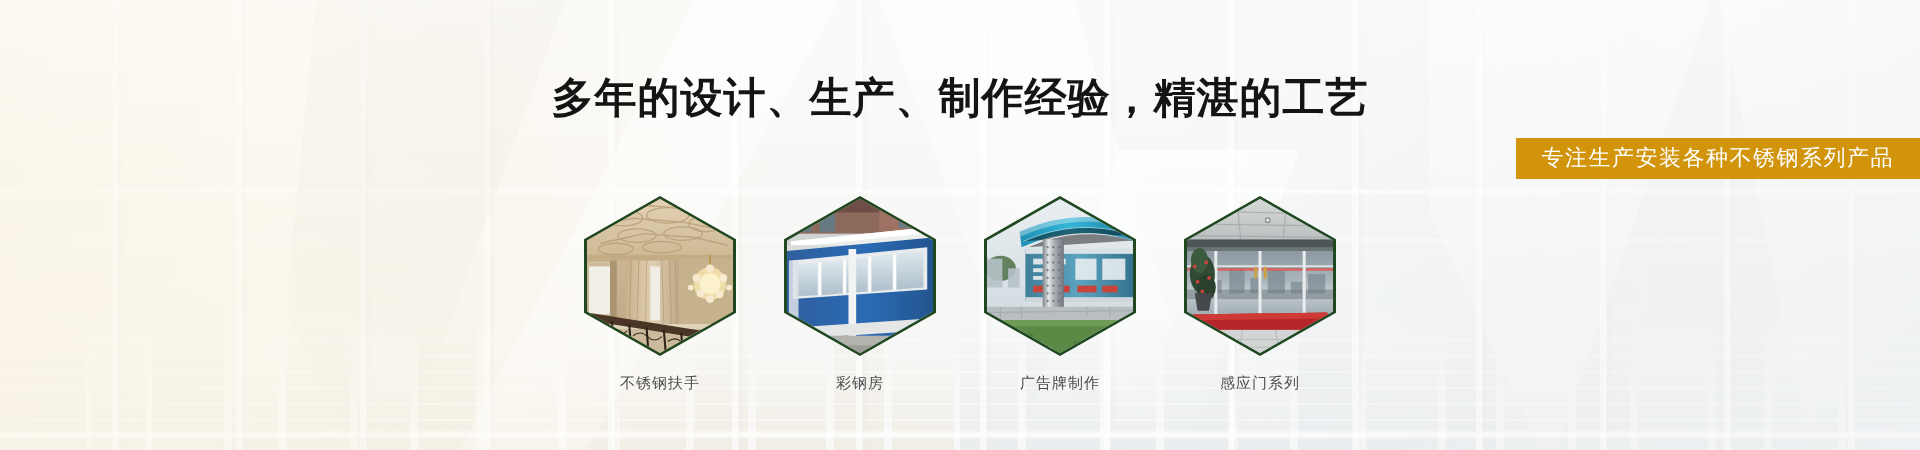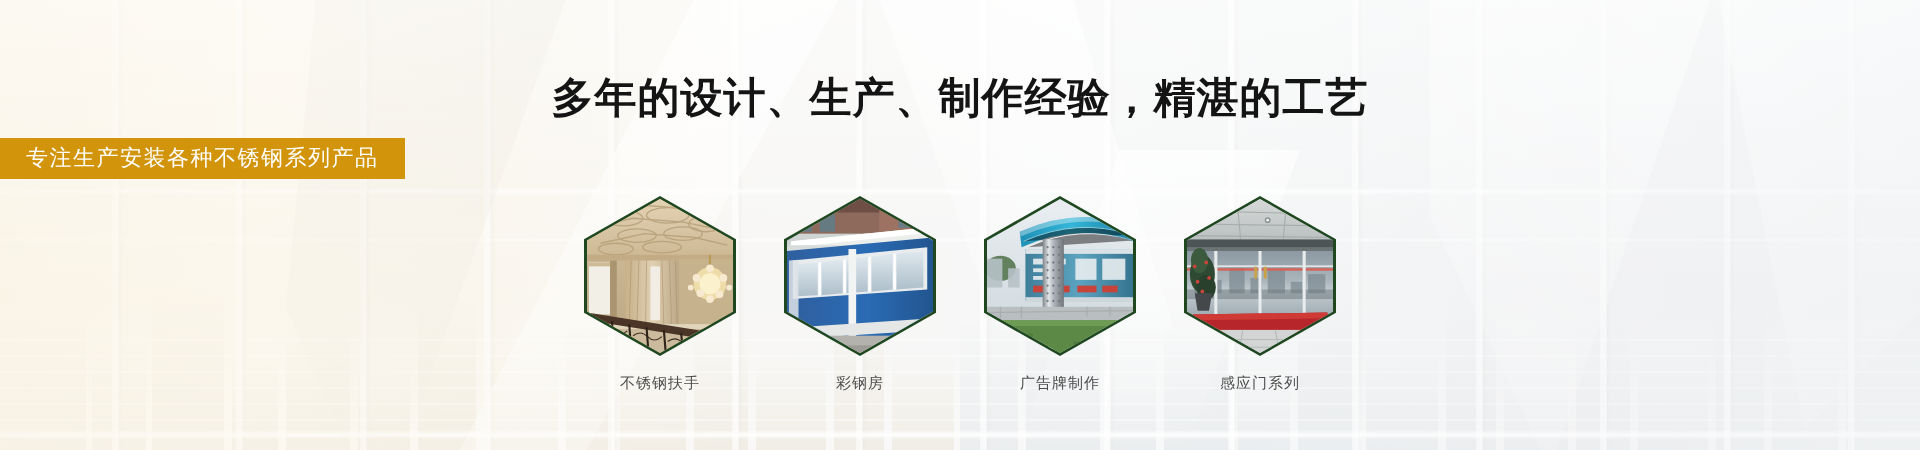--- a/index.html
+++ b/index.html
@@ -142,21 +142,21 @@
     letter-spacing: 1px;
     color: #141414;
     line-height: 1.15;
     white-space: nowrap;
   }
 
   .subtitle-wrap {
     position: absolute;
     top: 138px;
     left: 0; right: 0;
-    text-align: left;
+    text-align: right;
   }
   .subtitle {
     display: inline-block;
     background: #d1940b;
     color: #ffffff;
     font-size: 22px;
     letter-spacing: 1.5px;
     padding: 7px 26px 8px;
     line-height: 1.2;
     white-space: nowrap;

